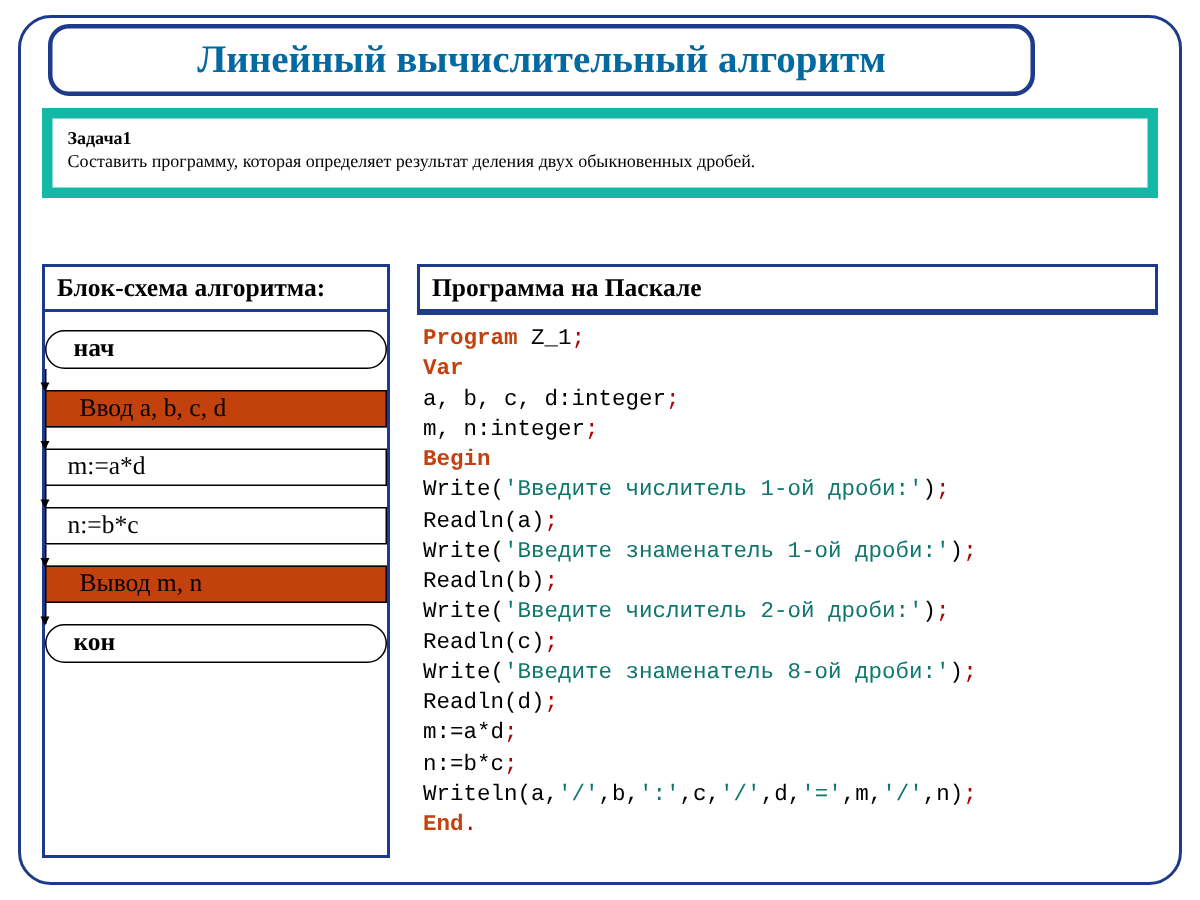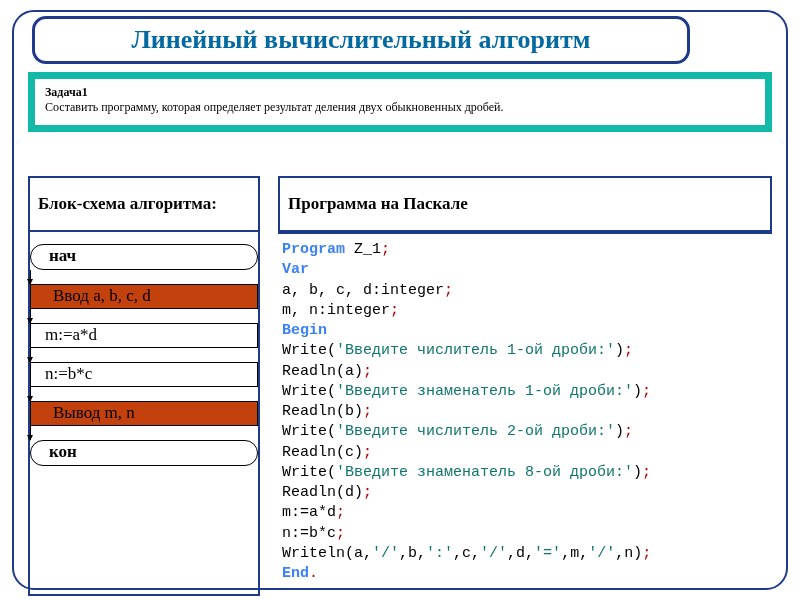--- a/index.html
+++ b/index.html
@@ -56,21 +56,21 @@
   }
   .right-col {
     position: absolute;
     top: 176px;
     left: 278px;
     right: 28px;
     bottom: 24px;
   }
   .section-head {
     border: 2px solid #1e3a8a;
-    padding: 16px 8px;
+    padding: 4px 8px;
     font-weight: bold;
     font-size: 17px;
     background: #fff;
   }
   .right-col .section-head { border-bottom-width: 4px; }
   .flow-area {
     border: 2px solid #1e3a8a;
     border-top: none;
     padding: 12px 0 20px 0;
     display: flex;
@@ -114,21 +114,21 @@
     border-right: 3.5px solid transparent;
     border-top: 6px solid #000;
   }
   .code-area {
     font-family: 'Courier New', monospace;
     font-size: 15px;
     line-height: 1.35;
     padding: 6px 4px;
     white-space: pre;
   }
-  .kw { color: #3b82f6; font-weight: bold; }
+  .kw { color: #c2410c; font-weight: bold; }
   .str { color: #0f766e; }
   .sym { color: #b00000; }
 </style>
 </head>
 <body>
 
 <div class="slide-frame"></div>
 
 <div class="title-box">Линейный вычислительный алгоритм</div>
 

